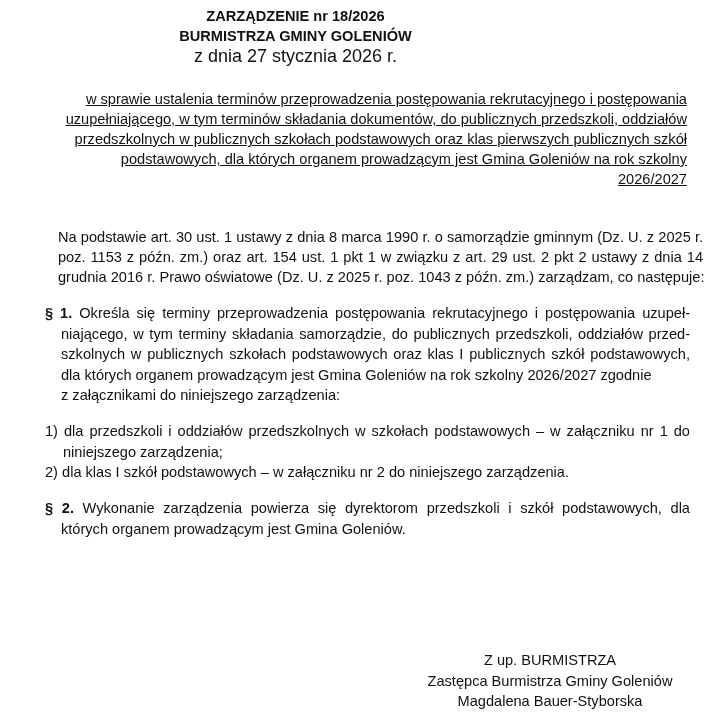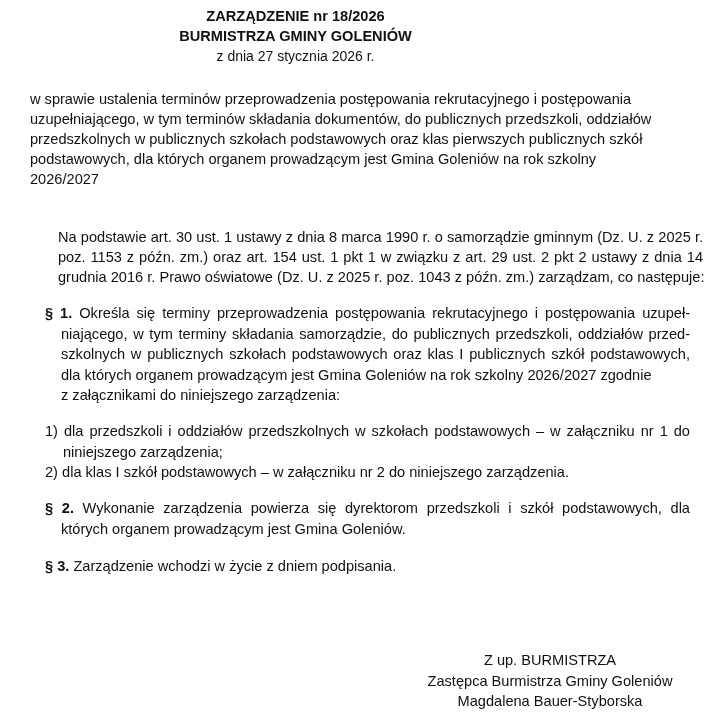--- a/index.html
+++ b/index.html
@@ -30,29 +30,30 @@
       left: 0;
       width: 591px;
       text-align: center;
       line-height: 20px;
     }
     .header .title, .header .authority {
       font-weight: bold;
       font-size: 14.6px;
     }
     .header .date {
-      font-size: 14px;
+      font-size: 18px;
     }
     .subject {
       position: absolute;
       top: 89px;
       left: 30px;
       width: 657px;
-      text-align: left;
+      text-align: right;
       line-height: 20px;
+      text-decoration: underline;
     }
     .subject span { display: block; }
     .preamble {
       position: absolute;
       top: 227px;
       left: 58px;
       width: 645px;
       line-height: 20.2px;
     }
     .preamble span { display: block; white-space: nowrap; }
@@ -139,23 +140,20 @@
     <span class="line just">1) dla przedszkoli i oddziałów przedszkolnych w szkołach podstawowych – w załączniku nr 1 do</span>
     <span class="line indent">niniejszego zarządzenia;</span>
     <span class="line">2) dla klas I szkół podstawowych – w załączniku nr 2 do niniejszego zarządzenia.</span>
   </div>
 
   <div class="par2">
     <span class="line just"><b class="sign">§ 2.</b> <span>Wykonanie zarządzenia powierza się dyrektorom przedszkoli i szkół podstawowych, dla</span></span>
     <span class="line indent">których organem prowadzącym jest Gmina Goleniów.</span>
   </div>
 
-  <div class="par3">
-    <b class="sign">§ 3.</b> <span>Zarządzenie wchodzi w życie z dniem podpisania.</span>
-  </div>
 
   <div class="signature">
     <span>Z up. BURMISTRZA</span>
     <span>Zastępca Burmistrza Gminy Goleniów</span>
     <span>Magdalena Bauer-Styborska</span>
   </div>
 
 </div>
 
 </body></html>

